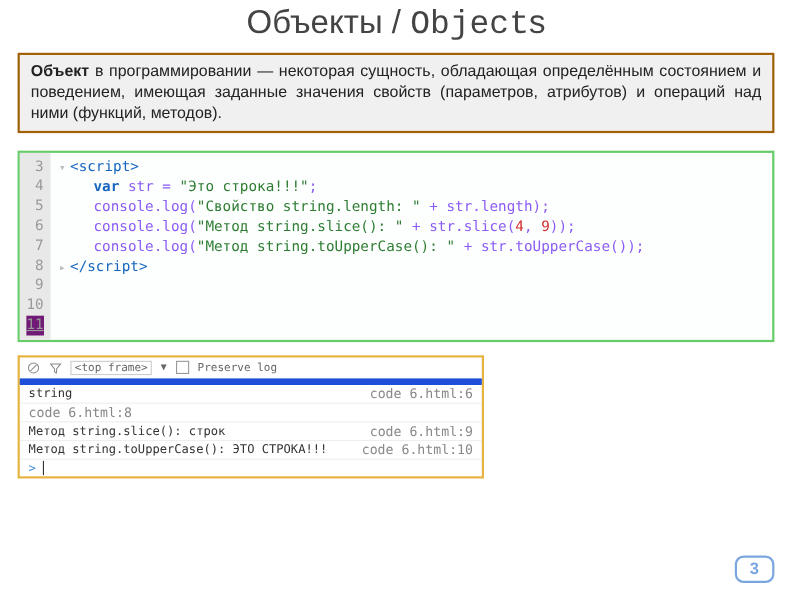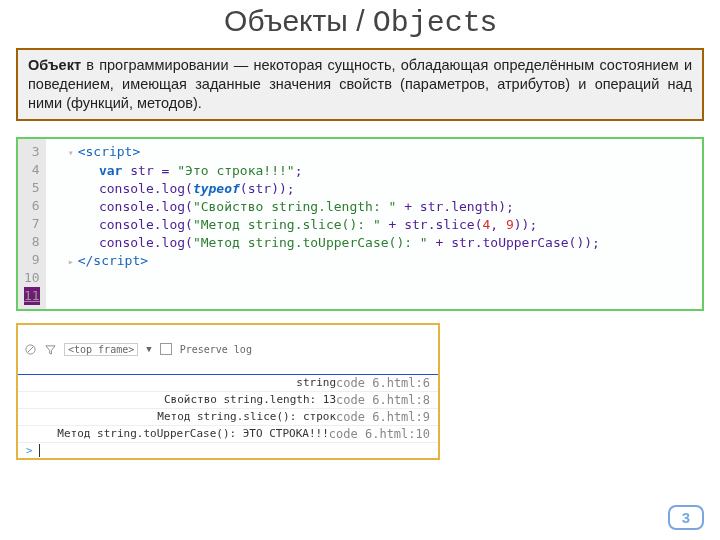--- a/index.html
+++ b/index.html
@@ -44,50 +44,50 @@
     text-align: right;
     padding: 4px 6px;
     user-select: none;
   }
   .gutter div { line-height: 18px; }
   .gutter .hl { background: #701a75; text-decoration: underline; }
   .code {
     padding: 4px 8px;
     flex: 1;
   }
-  .code div { line-height: 18px; white-space: pre; margin-left: 14px; }
+  .code div { line-height: 18px; white-space: pre; }
   .tag { color: #1565c0; }
   .kw  { color: #1565c0; font-weight: bold; }
   .kw2 { color: #1565c0; font-weight: bold; font-style: italic; }
   .str { color: #2e7d32; }
   .num { color: #d32f2f; }
-  .plain { color: #4c1d95; }
+  .plain { color: #8b5cf6; }
   .fold { color: #bbb; font-size: 10px; display:inline-block; width:10px; }
 
   .consolebox {
     margin: 0 16px;
     width: 420px;
     border: 2px solid #e6b340;
     font-family: Consolas, monospace;
     font-size: 11px;
     background: #fff;
   }
   .ctoolbar {
     display: flex;
     align-items: center;
     gap: 8px;
-    padding: 18px 6px;
-    border-bottom: 1px solid #1d4ed8;
+    padding: 3px 6px;
+    border-bottom: 6px solid #1d4ed8;
     color: #666;
   }
   .ctoolbar .ico { width: 12px; height: 12px; display:inline-flex; align-items:center; justify-content:center; }
   .chk { width:10px; height:10px; border:1px solid #999; display:inline-block; }
   .crow {
     display: flex;
-    justify-content: flex-end;
+    justify-content: space-between;
     padding: 1px 8px;
     border-bottom: 1px solid #eee;
     color: #333;
   }
   .csrc { color: #888; font-size: 12px; }
   .prompt { color: #4a90e2; padding: 1px 8px; }
   .pagenum {
     position: absolute;
     right: 16px;
     bottom: 10px;
@@ -119,21 +119,20 @@
     <div>7</div>
     <div>8</div>
     <div>9</div>
     <div>10</div>
     <div class="hl">11</div>
   </div>
   <div class="code">
     <div><span class="fold">▾</span><span class="tag">&lt;script&gt;</span></div>
     <div>    <span class="kw">var</span><span class="plain"> str = </span><span class="str">"Это строка!!!"</span><span class="plain">;</span></div>
     <div></div>
-    <div><span class="plain">    console.log(</span><span class="kw2">typeof</span><span class="plain">(str));</span></div>
     <div></div>
     <div><span class="plain">    console.log(</span><span class="str">"Свойство string.length: "</span><span class="plain"> + str.length);</span></div>
     <div><span class="plain">    console.log(</span><span class="str">"Метод string.slice(): "</span><span class="plain"> + str.slice(</span><span class="num">4</span><span class="plain">, </span><span class="num">9</span><span class="plain">));</span></div>
     <div><span class="plain">    console.log(</span><span class="str">"Метод string.toUpperCase(): "</span><span class="plain"> + str.toUpperCase());</span></div>
     <div><span class="fold">▸</span><span class="tag">&lt;/scr</span><span class="tag">ipt&gt;</span></div>
   </div>
 </div>
 
 <div class="consolebox">
   <div class="ctoolbar">
@@ -151,21 +150,20 @@
     <span style="border:1px solid #ccc;padding:0 3px;font-size:10px;">&lt;top frame&gt;</span>
     <span style="font-size:9px;color:#666;">▼</span>
     <span class="chk"></span>
     <span style="font-size:10px;">Preserve log</span>
   </div>
   <div class="crow">
       <span>string</span>
       <span class="csrc">code 6.html:6</span>
     </div>
   <div class="crow">
-      <span>Свойство string.length: 13</span>
       <span class="csrc">code 6.html:8</span>
     </div>
   <div class="crow">
       <span>Метод string.slice(): строк</span>
       <span class="csrc">code 6.html:9</span>
     </div>
   <div class="crow">
       <span>Метод string.toUpperCase(): ЭТО СТРОКА!!!</span>
       <span class="csrc">code 6.html:10</span>
     </div>

